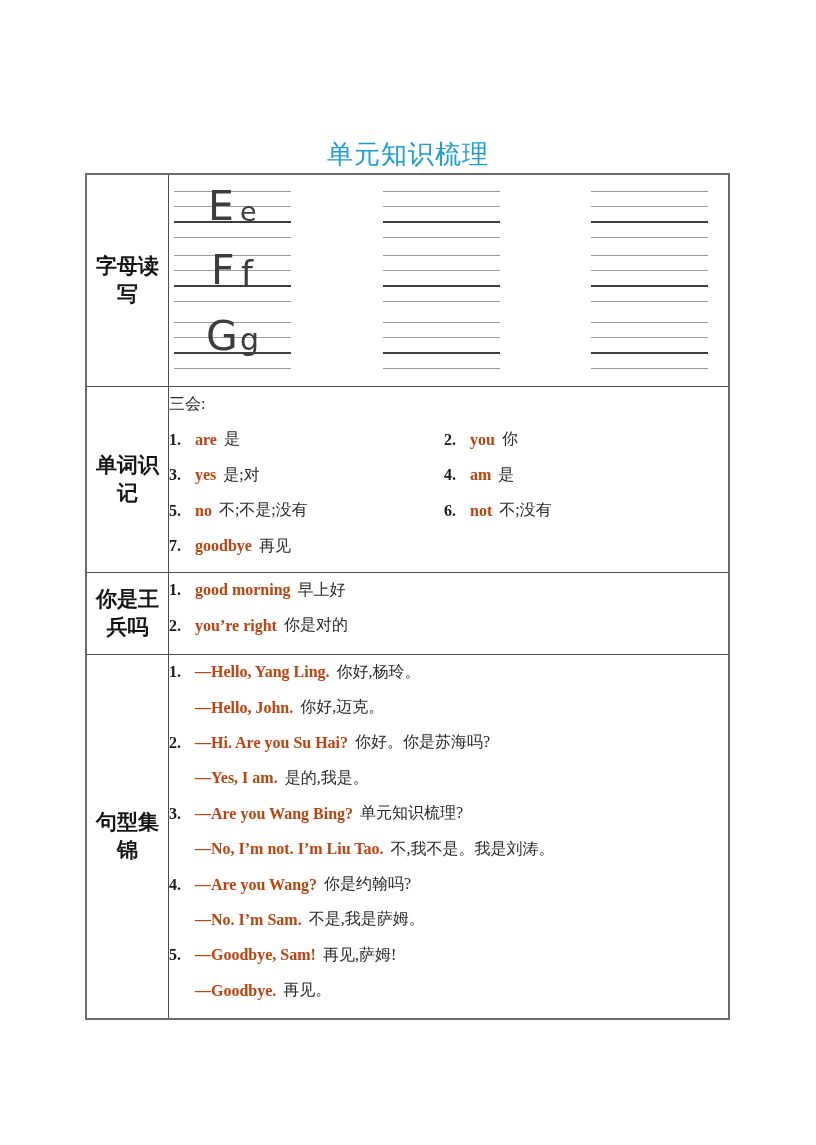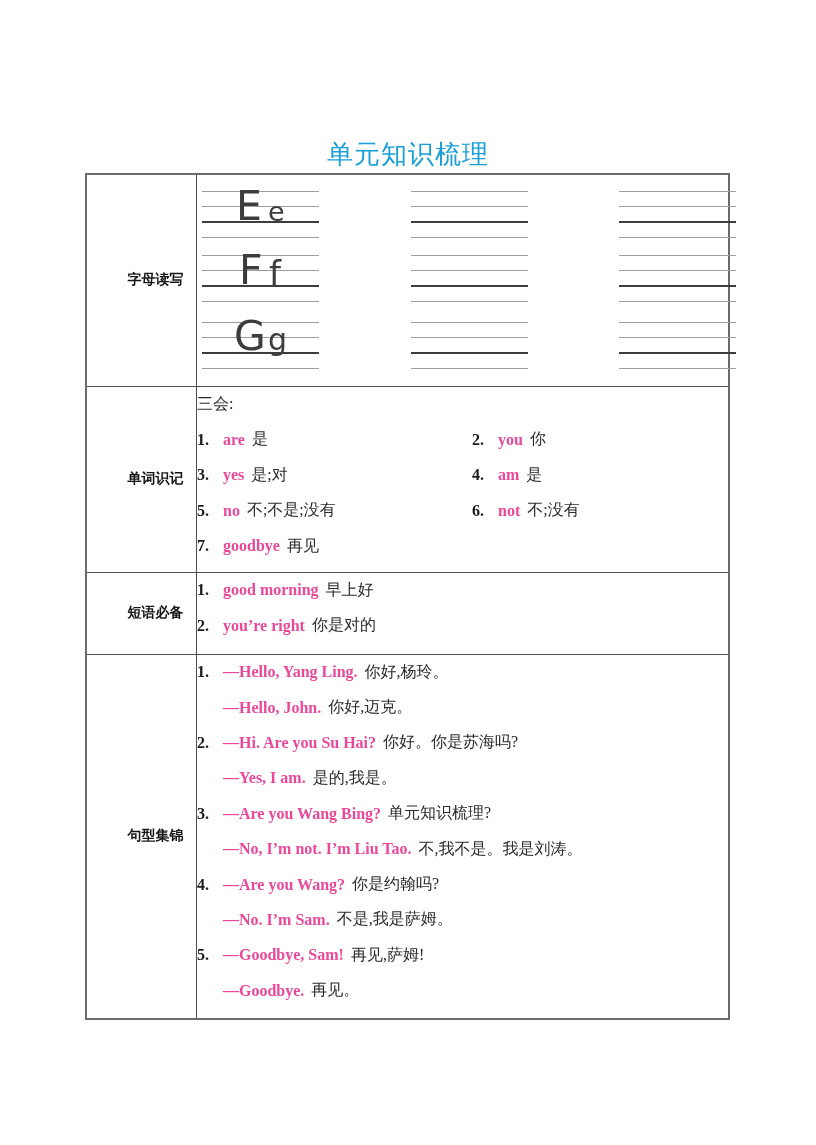--- a/index.html
+++ b/index.html
@@ -5,21 +5,21 @@
   html,body{margin:0;padding:0;background:#ffffff;}
   .page{position:relative;width:816px;height:1145px;background:#ffffff;overflow:hidden;
         font-family:"Liberation Serif","DejaVu Serif",serif;color:#1f1f1f;}
   .title{position:absolute;top:137px;left:0;width:100%;text-align:center;
          font-family:"Liberation Sans","DejaVu Sans",sans-serif;font-weight:normal;
          font-size:26px;letter-spacing:1px;color:#189fd8;}
   table.sheet{position:absolute;left:85px;top:173px;width:645px;border-collapse:collapse;
               table-layout:fixed;border:2px solid #6b6b6b;}
   .sheet th,.sheet td{border:1px solid #4f4f4f;padding:0;vertical-align:top;}
   th.rowhead{width:81px;font-family:"Liberation Sans","DejaVu Sans",sans-serif;
-             font-weight:bold;font-size:14px;color:#151515;text-align:center;vertical-align:middle;padding-left:28px;}
+             font-weight:bold;font-size:21px;color:#151515;text-align:center;vertical-align:middle;}
   
   td.lettercell{position:relative;}
   .pgroup{position:absolute;width:117px;height:47px;}
   .pl{position:absolute;left:0;width:100%;height:0;border-top:1px solid #9d9d9d;}
   .pl.l1{top:0;}
   .pl.l2{top:15px;}
   .pl.base{top:30px;border-top:2px solid #3d3d3d;}
   .pl.l4{top:46px;}
   .plet{position:absolute;line-height:1;color:#3c3c3c;
         font-family:"DejaVu Sans","Liberation Sans",sans-serif;font-weight:normal;}
@@ -27,21 +27,21 @@
   .wordcell,.phrasecell,.sentcell{font-size:16px;}
   .wordcell{padding:10px 0 0 6px;}
   .phrasecell{padding:6px 0 0 6px;}
   .sentcell{padding:11px 0 0 6px;}
   .wline{height:35.5px;display:flex;align-items:center;}
   .wrow{position:relative;height:35.5px;}
   .witem{position:absolute;left:0;top:0;height:100%;display:flex;align-items:center;white-space:nowrap;}
   .witem.right{left:275px;}
   .sline{height:35.4px;display:flex;align-items:center;white-space:nowrap;}
   .num{display:inline-block;width:26px;font-weight:bold;color:#1a1a1a;}
-  .en{font-weight:bold;color:#ec4899;margin-right:7px;}
+  .en{font-weight:bold;color:#c2410c;margin-right:7px;}
   .zh{color:#2b2b2b;text-align:center;}
   .footer{position:absolute;top:1091px;left:0;width:100%;text-align:center;
           font-family:"Liberation Sans","DejaVu Sans",sans-serif;
           font-size:17px;color:#b5b5b5;}
 </style>
 </head>
 <body>
 
 <div class="page">
 
@@ -166,21 +166,21 @@
           <div class="witem">
                 <span class="num">7.</span>
                 <span class="en">goodbye</span>
                 <span class="zh">再见</span>
               </div>
         </div>
       </td>
     </tr>
 
     <tr style="height:82px">
-      <th class="rowhead">短语必备</th>
+      <th class="rowhead">你是王兵吗</th>
       <td class="phrasecell">
         <div class="wline">
               <span class="num">1.</span>
               <span class="en">good morning</span>
               <span class="zh">早上好</span>
             </div>
         <div class="wline">
               <span class="num">2.</span>
               <span class="en">you’re right</span>
               <span class="zh">你是对的</span>

